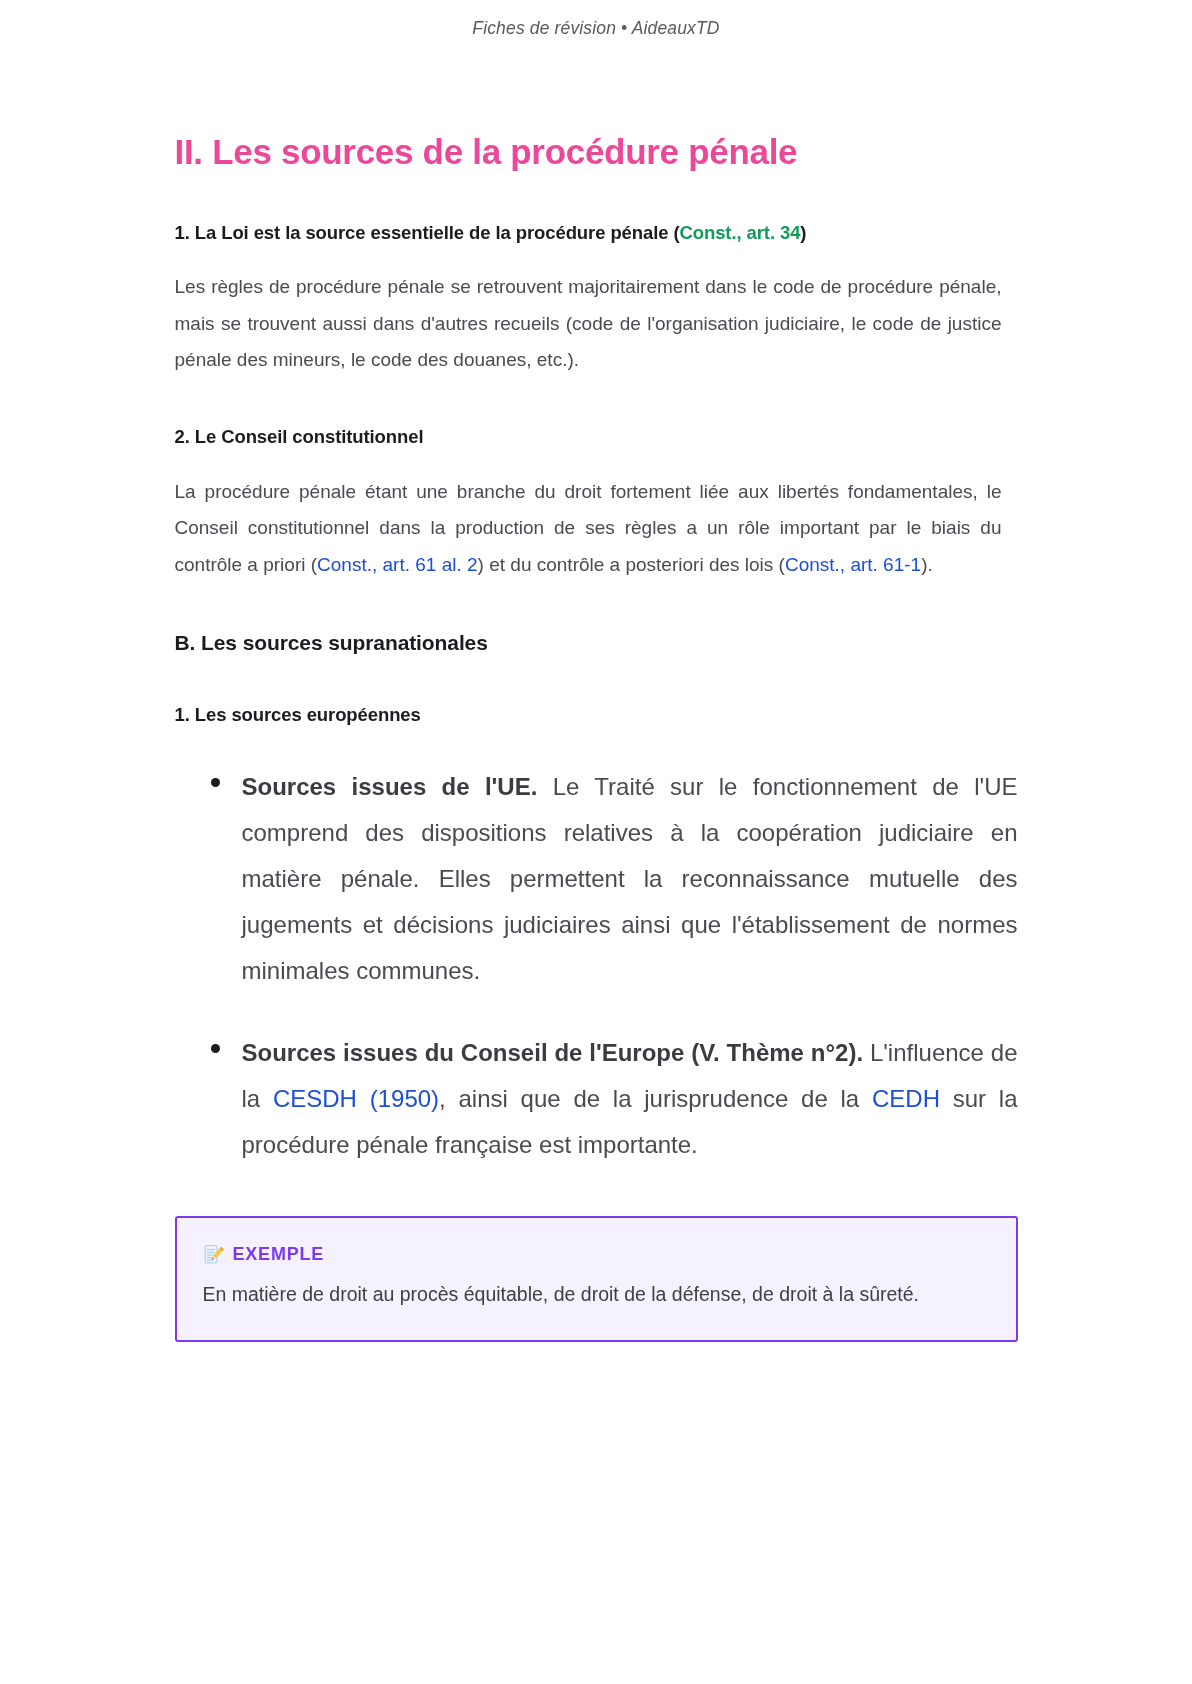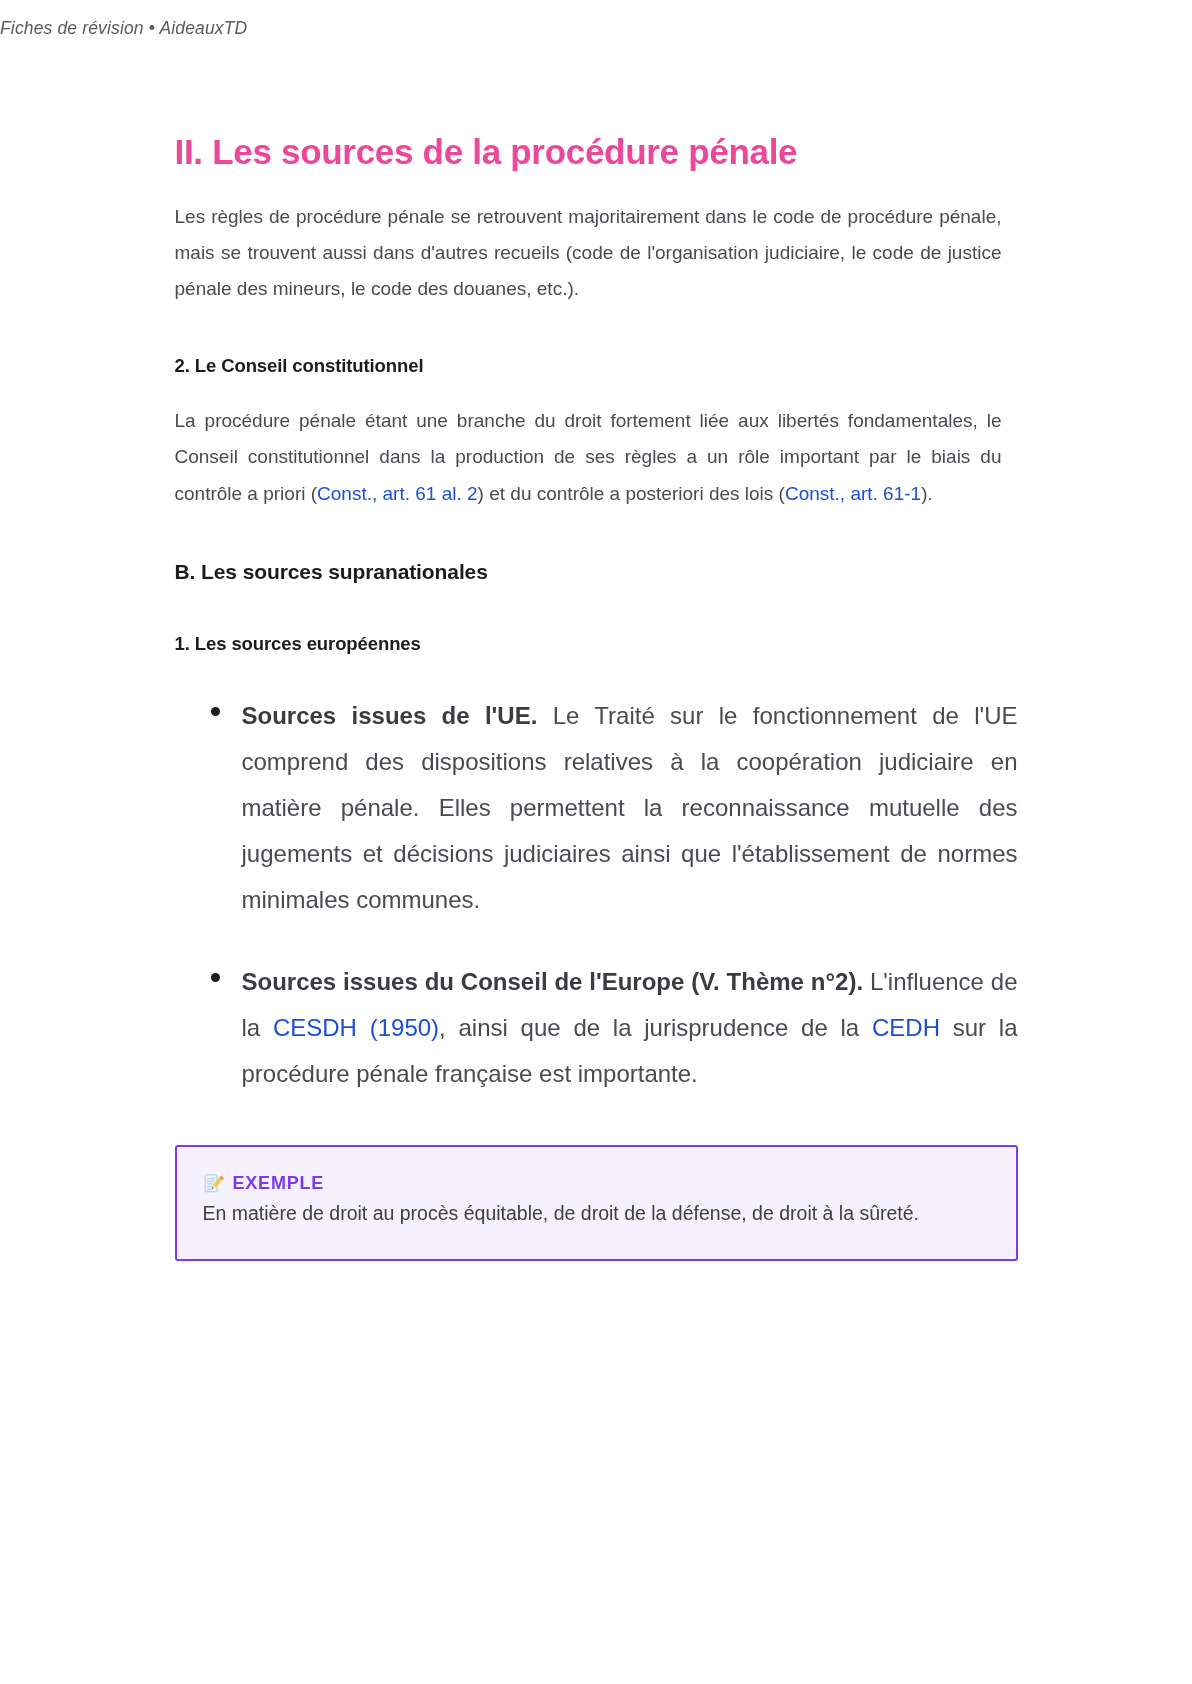--- a/index.html
+++ b/index.html
@@ -20,21 +20,21 @@
     height: 1684px;
     box-sizing: border-box;
     position: relative;
     display: flex;
     flex-direction: column;
     background: #ffffff;
   }
 
   
   .running-header {
-    text-align: left;
+    text-align: center;
     font-style: italic;
     font-size: 17.5px;
     color: #5a5a5f;
     letter-spacing: 0.15px;
     padding-top: 18px;
     line-height: 1.2;
   }
 
   
   .content {
@@ -128,21 +128,21 @@
     border: 2px solid #7c3aed;
     background: #f5f1fe;
     border-radius: 3px;
     padding: 24px 26px 26px 26px;
     box-sizing: border-box;
   }
   .callout-head {
     display: flex;
     align-items: center;
     gap: 9px;
-    margin-bottom: 0;
+    margin-bottom: 10px;
   }
   .callout-emoji {
     font-size: 19px;
     line-height: 1;
     display: inline-block;
   }
   .callout-title {
     font-size: 18px;
     font-weight: 700;
     color: #7c3aed;
@@ -180,20 +180,21 @@
 
 <div class="page">
 
   <div class="running-header">Fiches de révision • AideauxTD</div>
 
   <div class="content">
 
     <h2 class="h-section">II. Les sources de la procédure pénale</h2>
 
 
+    <h4 class="h-subsub"><span>1. La Loi est la source essentielle de la procédure pénale (</span><span class="ref-bold">Const., art. 34</span><span>)</span></h4>
 
     <p class="body">Les règles de procédure pénale se retrouvent majoritairement dans le code de procédure pénale, mais se trouvent aussi dans d'autres recueils (code de l'organisation judiciaire, le code de justice pénale des mineurs, le code des douanes, etc.).</p>
 
     <h4 class="h-subsub">2. Le Conseil constitutionnel</h4>
 
     <p class="body"><span>La procédure pénale étant une branche du droit fortement liée aux libertés fondamentales, le Conseil constitutionnel dans la production de ses règles a un rôle important par le biais du contrôle a priori (</span><span class="ref">Const., art. 61 al. 2</span><span>) et du contrôle a posteriori des lois (</span><span class="ref">Const., art. 61-1</span><span>).</span></p>
 
     <h3 class="h-sub">B. Les sources supranationales</h3>
 
     <h4 class="h-subsub">1. Les sources européennes</h4>

